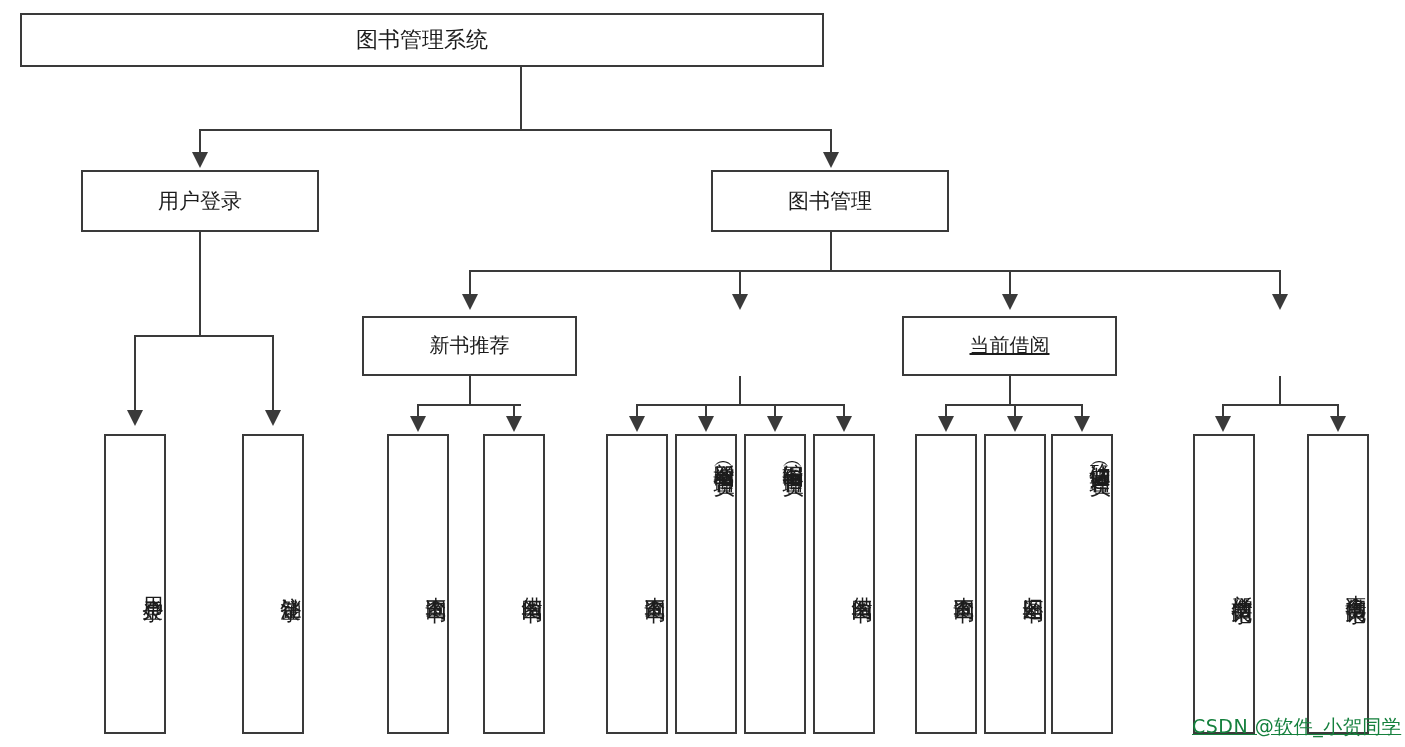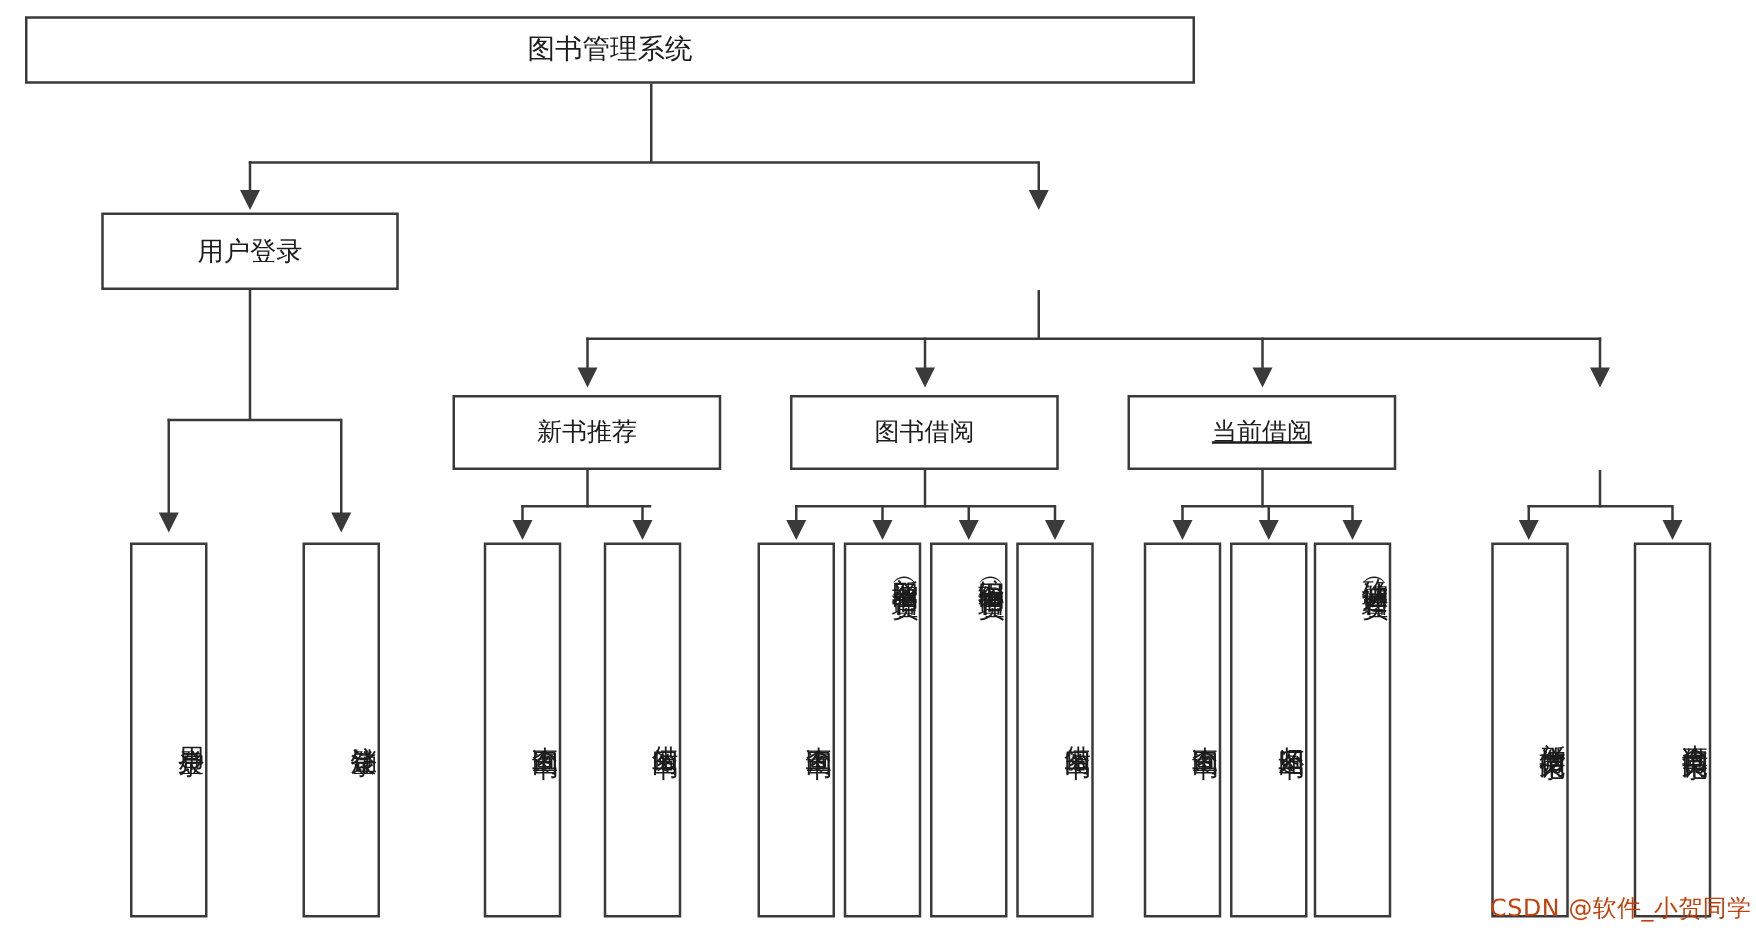--- a/index.html
+++ b/index.html
@@ -82,49 +82,53 @@
     width: 0;
     height: 0;
     border-left: 8px solid transparent;
     border-right: 8px solid transparent;
     border-top: 16px solid #3a3a3a;
   }
   
   #watermark {
     position: absolute;
     font-size: 19px;
-    color: #c2410c;
+    color: #15803d;
     white-space: nowrap;
     letter-spacing: 0.5px;
     pointer-events: none;
+    text-decoration: underline;
   }
 </style>
 </head>
 <body>
 
 <div id="canvas">
 
-  <div class="node root" style="left:20px; top:13px; width:936px; height:54px;">
+  <div class="node root" style="left:20px; top:13px; width:804px; height:54px;">
     <span>图书管理系统</span>
   </div>
 
   <div class="vline" style="left:520px; top:67px; height:63px;"></div>
 
   <div class="hline" style="left:199px; top:129px; width:632px;"></div>
 
   <div class="vline" style="left:199px; top:129px; height:27px;"></div>
   <div class="arrow" style="left:192px; top:152px;"></div>
 
   <div class="vline" style="left:830px; top:129px; height:27px;"></div>
   <div class="arrow" style="left:823px; top:152px;"></div>
 
   <div class="node lvl2" style="left:81px; top:170px; width:238px; height:62px;">
     <span>用户登录</span>
   </div>
 
+  <div class="node lvl2" style="left:711px; top:170px; width:238px; height:62px;">
+    <span>图书管理</span>
+  </div>
 
   <div class="vline" style="left:199px; top:232px; height:104px;"></div>
   <div class="hline" style="left:134px; top:335px; width:139px;"></div>
   <div class="vline" style="left:134px; top:335px; height:78px;"></div>
   <div class="arrow" style="left:127px; top:410px;"></div>
   <div class="vline" style="left:272px; top:335px; height:78px;"></div>
   <div class="arrow" style="left:265px; top:410px;"></div>
 
   <div class="vline" style="left:830px; top:232px; height:39px;"></div>
   <div class="hline" style="left:469px; top:270px; width:812px;"></div>
@@ -133,23 +137,20 @@
   <div class="vline" style="left:739px; top:270px; height:27px;"></div>
   <div class="arrow" style="left:732px; top:294px;"></div>
   <div class="vline" style="left:1009px; top:270px; height:27px;"></div>
   <div class="arrow" style="left:1002px; top:294px;"></div>
   <div class="vline" style="left:1279px; top:270px; height:27px;"></div>
   <div class="arrow" style="left:1272px; top:294px;"></div>
 
   <div class="node lvl3" style="left:362px; top:316px; width:215px; height:60px;">
     <span>新书推荐</span>
   </div>
-  <div class="node lvl3" style="left:632px; top:316px; width:215px; height:60px;">
-    <span>图书借阅</span>
-  </div>
   <div class="node lvl3" style="left:902px; top:316px; width:215px; height:60px;text-decoration:underline;">
     <span>当前借阅</span>
   </div>
 
   <div class="vline" style="left:469px; top:376px; height:30px;"></div>
   <div class="hline" style="left:417px; top:404px; width:104px;"></div>
   <div class="vline" style="left:417px; top:404px; height:16px;"></div>
   <div class="arrow" style="left:410px; top:416px;"></div>
   <div class="vline" style="left:513px; top:404px; height:16px;"></div>
   <div class="arrow" style="left:506px; top:416px;"></div>

